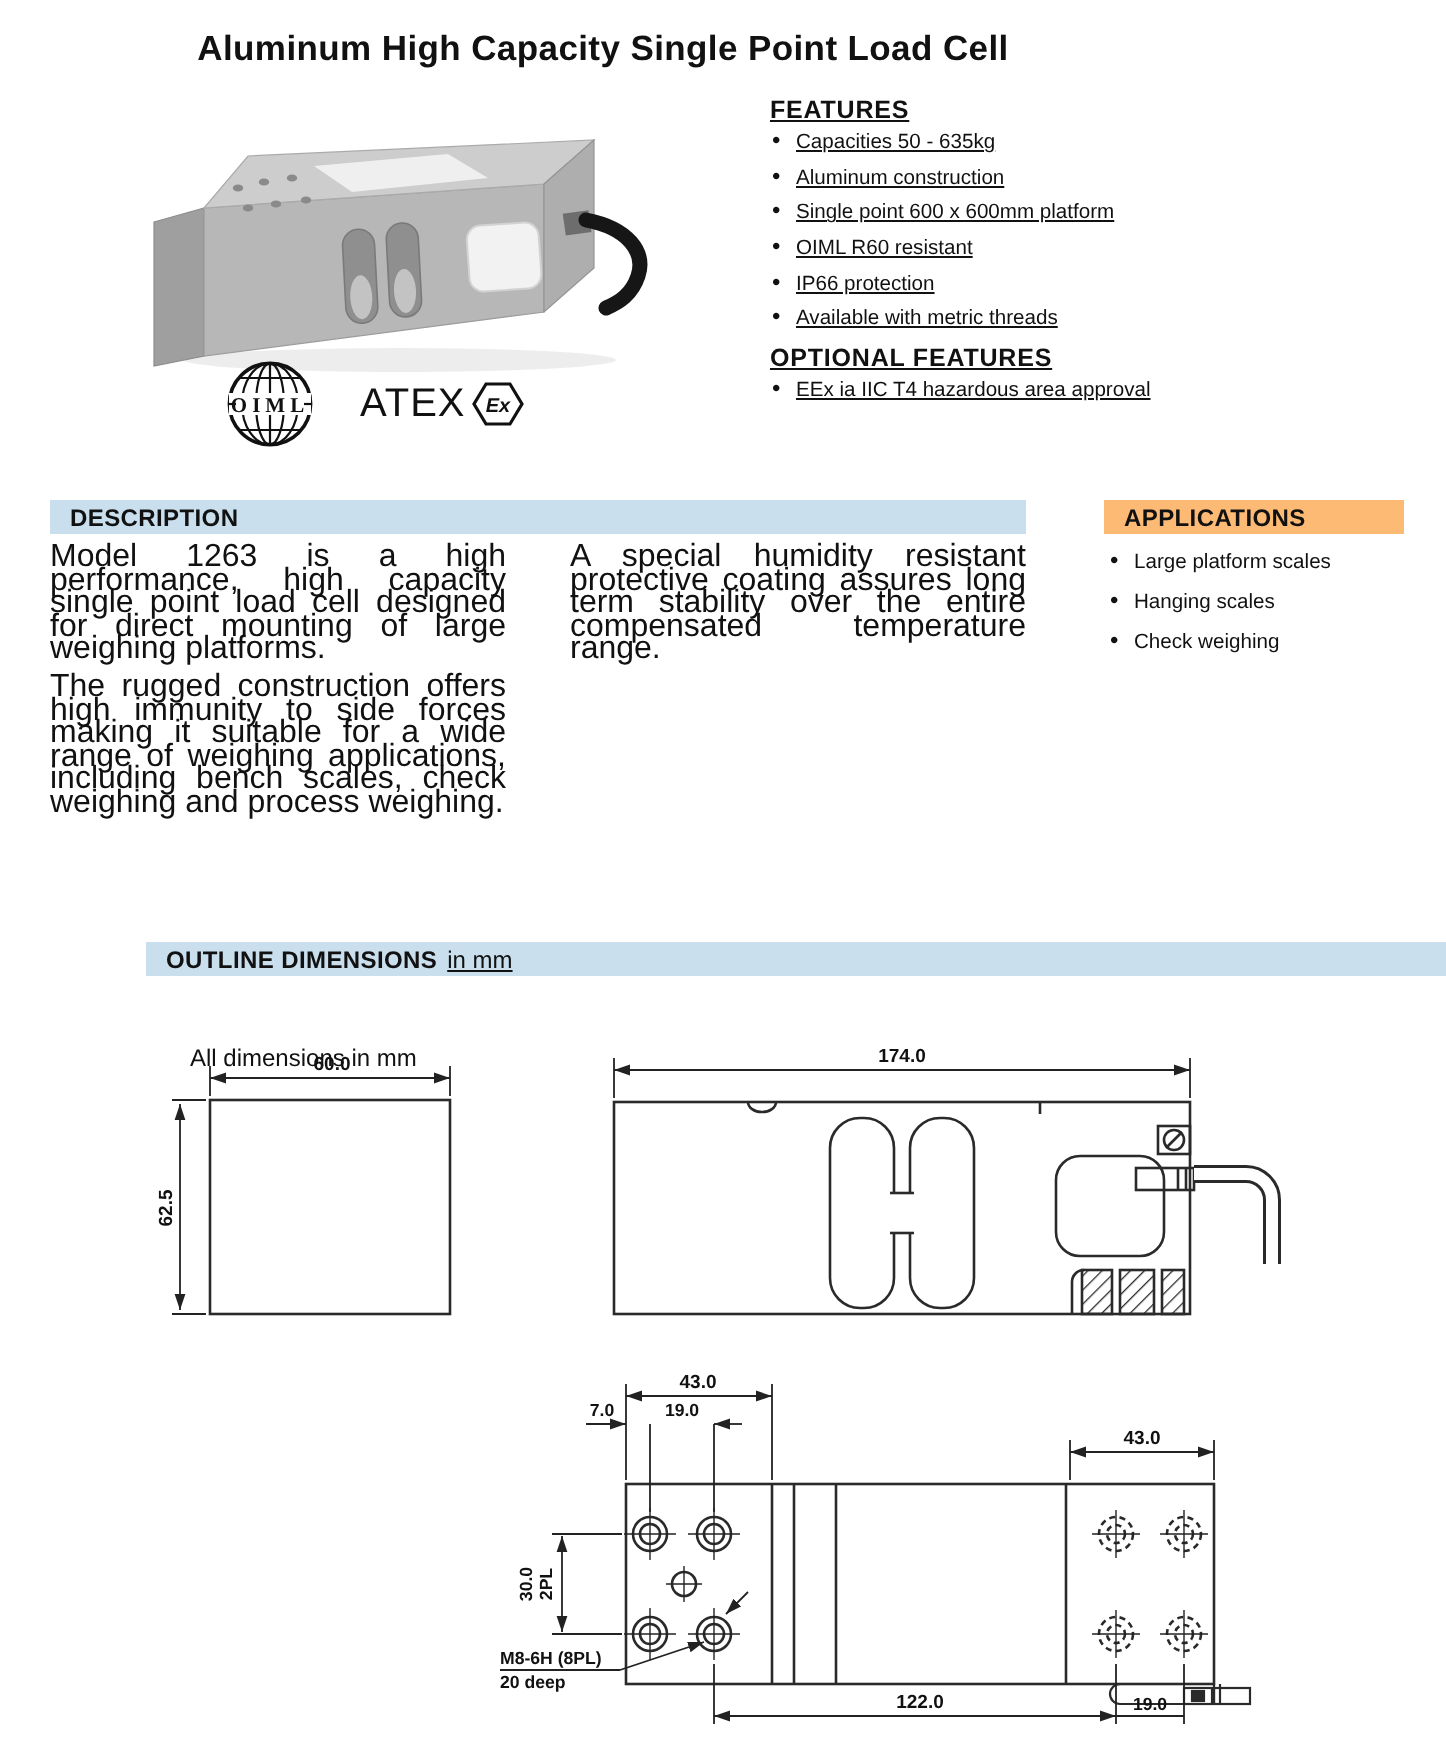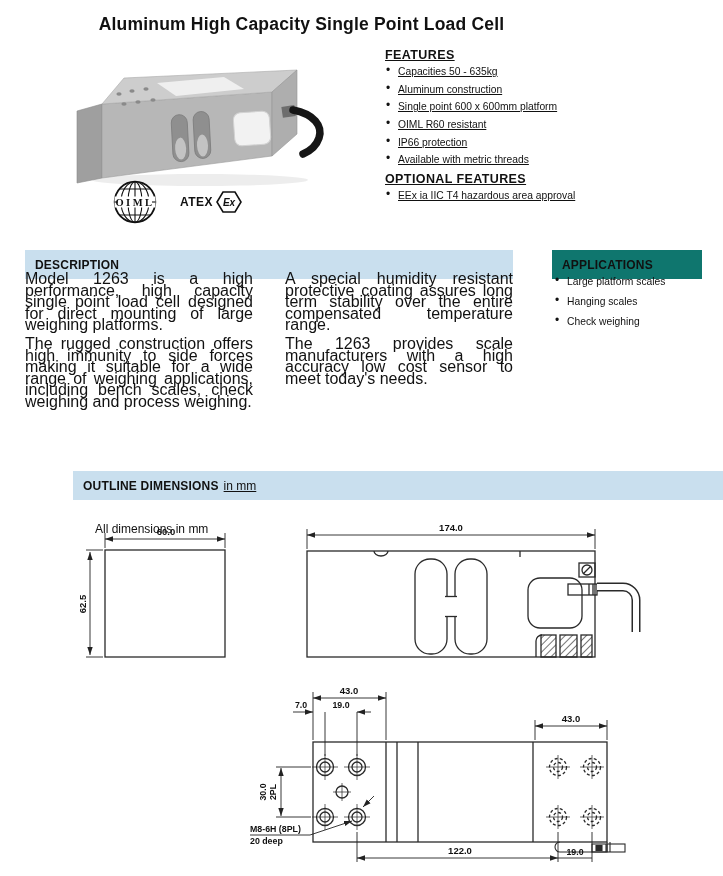--- a/index.html
+++ b/index.html
@@ -8,38 +8,38 @@
   .abs{position:absolute;}
   #title{top:14px;left:0;width:603px;text-align:center;font-size:17.5px;font-weight:bold;letter-spacing:.2px;}
   
   #features{top:48px;left:385px;width:330px;text-decoration:underline;}
   .feat-head{font-weight:bold;font-size:12.5px;letter-spacing:.4px;margin:0 0 4px 0;}
   ul.blist{list-style:none;margin:0;padding:0;font-size:10.3px;}
   ul.blist li{position:relative;padding-left:13px;margin-bottom:6.2px;line-height:11.5px;}
   ul.blist li:before{content:"•";position:absolute;left:1px;top:-1px;font-size:12px;}
   #optional-heading{margin-top:6px;}
   
-  .sec-bar{height:29px;display:flex;align-items:center;padding-left:10px;font-weight:bold;
+  .sec-bar{height:17px;display:flex;align-items:center;padding-left:10px;font-weight:bold;
            font-size:12px;letter-spacing:.2px;box-sizing:border-box;}
   #desc-bar{top:250px;left:25px;width:488px;}
   #apps-bar{top:250px;left:552px;width:150px;}
   #outline-bar{top:471px;left:25px;width:677px;margin-left:48px;}
   #outline-bar .suffix{font-weight:normal;margin-left:5px;letter-spacing:0;text-decoration:underline;}
   
   .desc-col{top:273px;width:228px;font-size:16px;line-height:11.6px;text-align:justify;}
   #desc-col1{left:25px;}
   #desc-col2{left:285px;}
   .desc-col p{margin:0 0 7px 0;}
   #apps-list{top:276px;left:554px;width:150px;}
   #apps-list li{margin-bottom:8.5px;}
   #dims-note{top:522px;left:95px;font-size:12px;}
   
   #logo-row{top:178px;left:112px;width:230px;height:48px;display:flex;align-items:center;}
   #atex-wrap{display:flex;align-items:center;margin-left:22px;}
-  #atex-text{font-weight:bold;font-size:12px;letter-spacing:.5px;}
+  #atex-text{font-weight:normal;font-size:20px;letter-spacing:.5px;}
   svg text{font-family:"Liberation Sans","DejaVu Sans",sans-serif;}
 </style>
 </head>
 <body>
 
 <div id="page">
 
   <div class="abs" id="title">Aluminum High Capacity Single Point Load Cell</div>
 
   <svg class="abs" style="top:56px;left:72px" width="264" height="132" viewBox="0 0 264 132">
@@ -107,29 +107,28 @@
       <li>IP66 protection</li>
       <li>Available with metric threads</li>
     </ul>
     <div class="feat-head" id="optional-heading">OPTIONAL FEATURES</div>
     <ul class="blist">
       <li>EEx ia IIC T4 hazardous area approval</li>
     </ul>
   </div>
 
   <div class="abs sec-bar" id="desc-bar" style="background:#c9dfee">DESCRIPTION</div>
-  <div class="abs sec-bar" id="apps-bar" style="background:#0f766e">APPLICATIONS</div>
+  <div class="abs sec-bar" id="apps-bar" style="background:#fdba74">APPLICATIONS</div>
 
   <div class="abs desc-col" id="desc-col1">
     <p>Model 1263 is a high performance, high capacity single point load cell designed for direct mounting of large weighing platforms.</p>
     <p>The rugged construction offers high immunity to side forces making it suitable for a wide range of weighing applications, including bench scales, check weighing and process weighing.</p>
   </div>
   <div class="abs desc-col" id="desc-col2">
     <p>A special humidity resistant protective coating assures long term stability over the entire compensated temperature range.</p>
-    <p>The 1263 provides scale manufacturers with a high accuracy low cost sensor to meet today's needs.</p>
   </div>
   <ul class="abs blist" id="apps-list">
     <li>Large platform scales</li>
     <li>Hanging scales</li>
     <li>Check weighing</li>
   </ul>
 
   <div class="abs sec-bar" id="outline-bar" style="background:#c9dfee">
     <span>OUTLINE DIMENSIONS</span>
     <span class="suffix">in mm</span>

